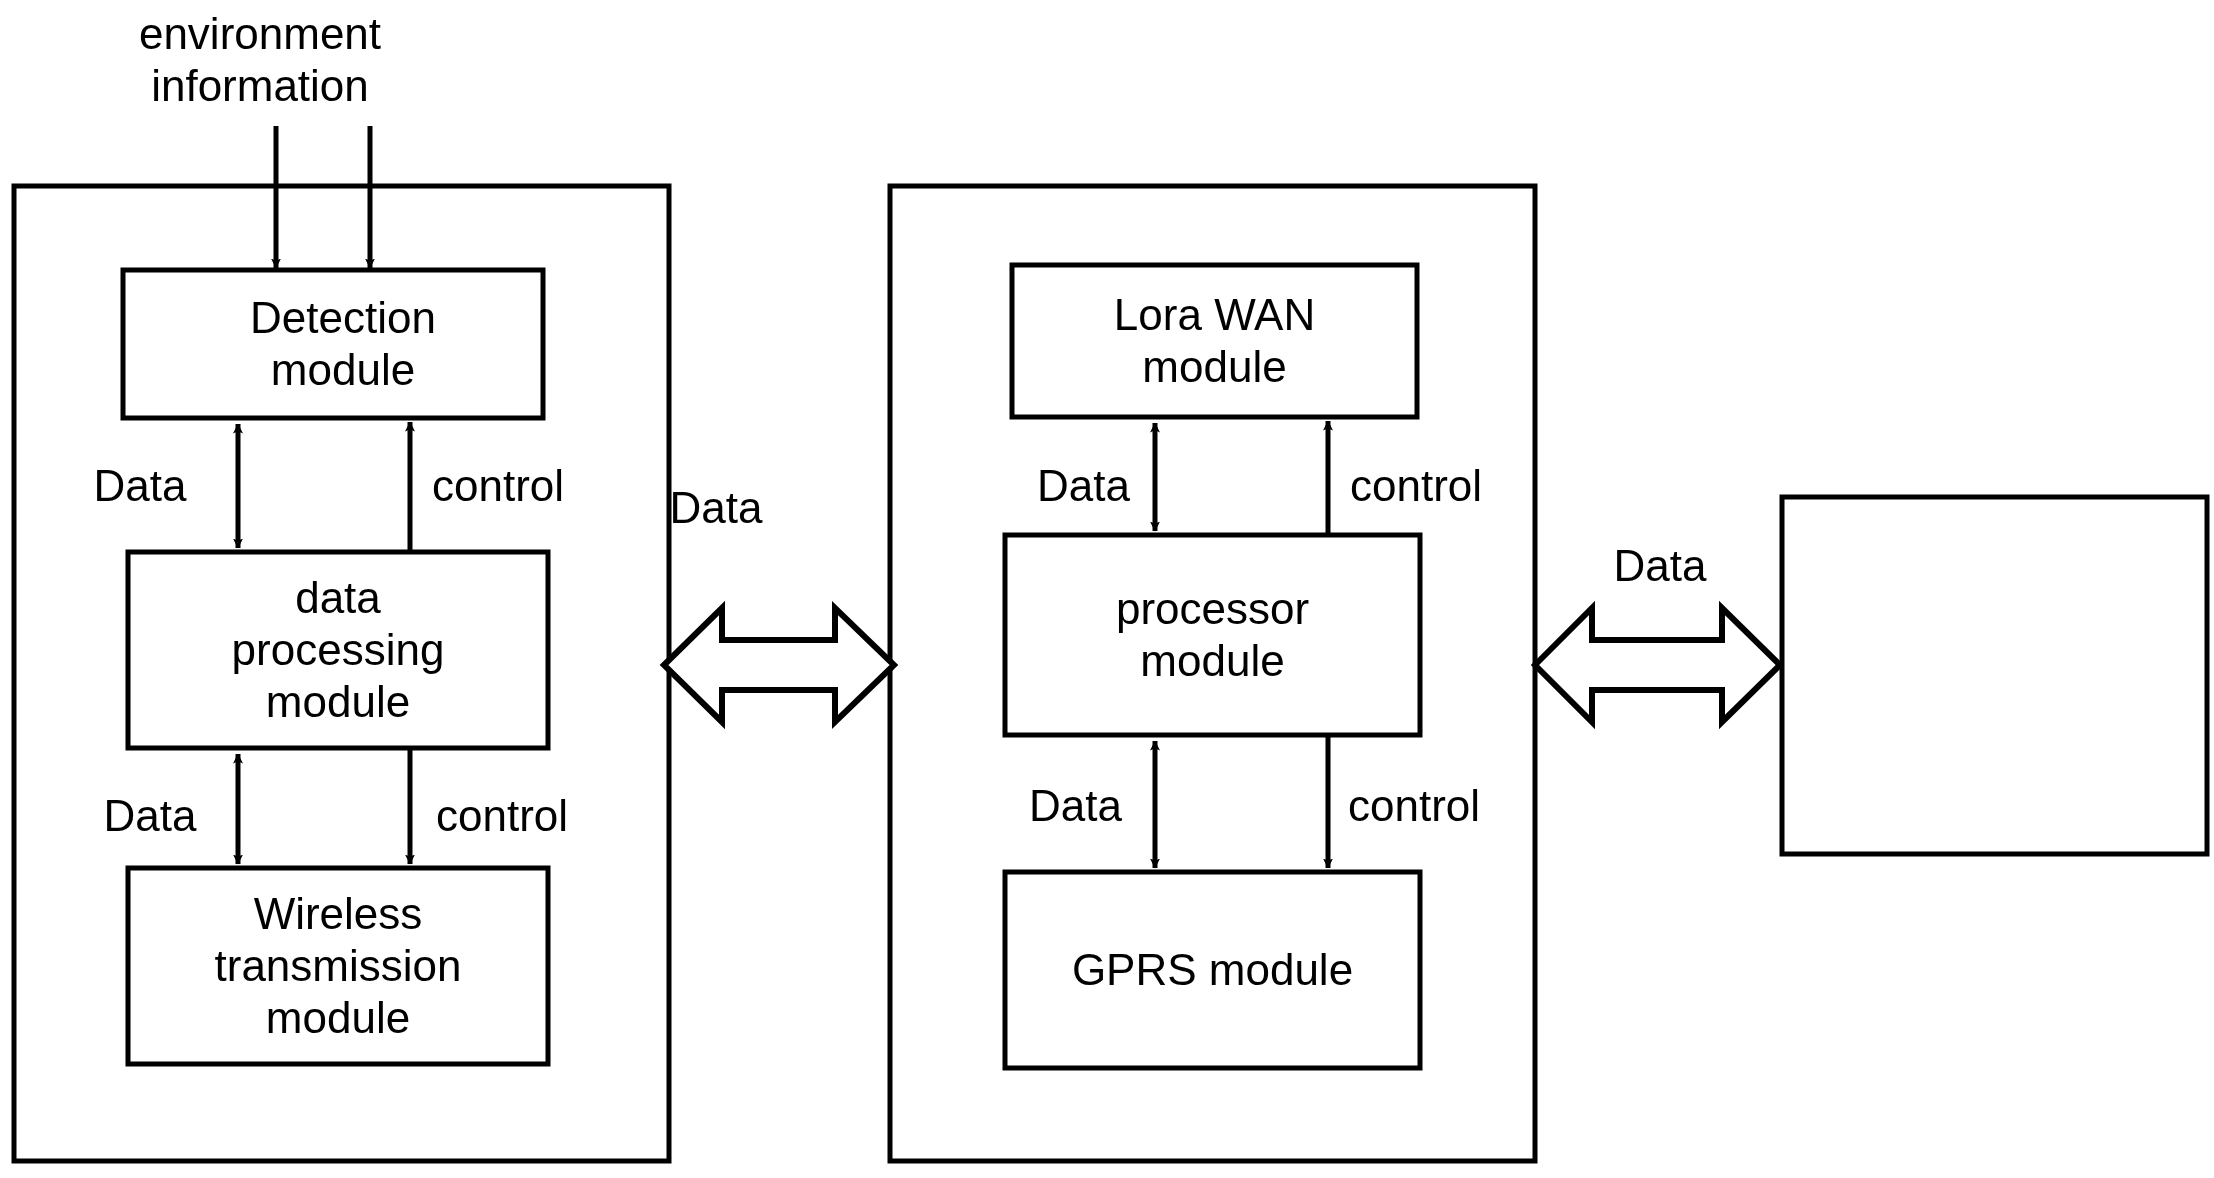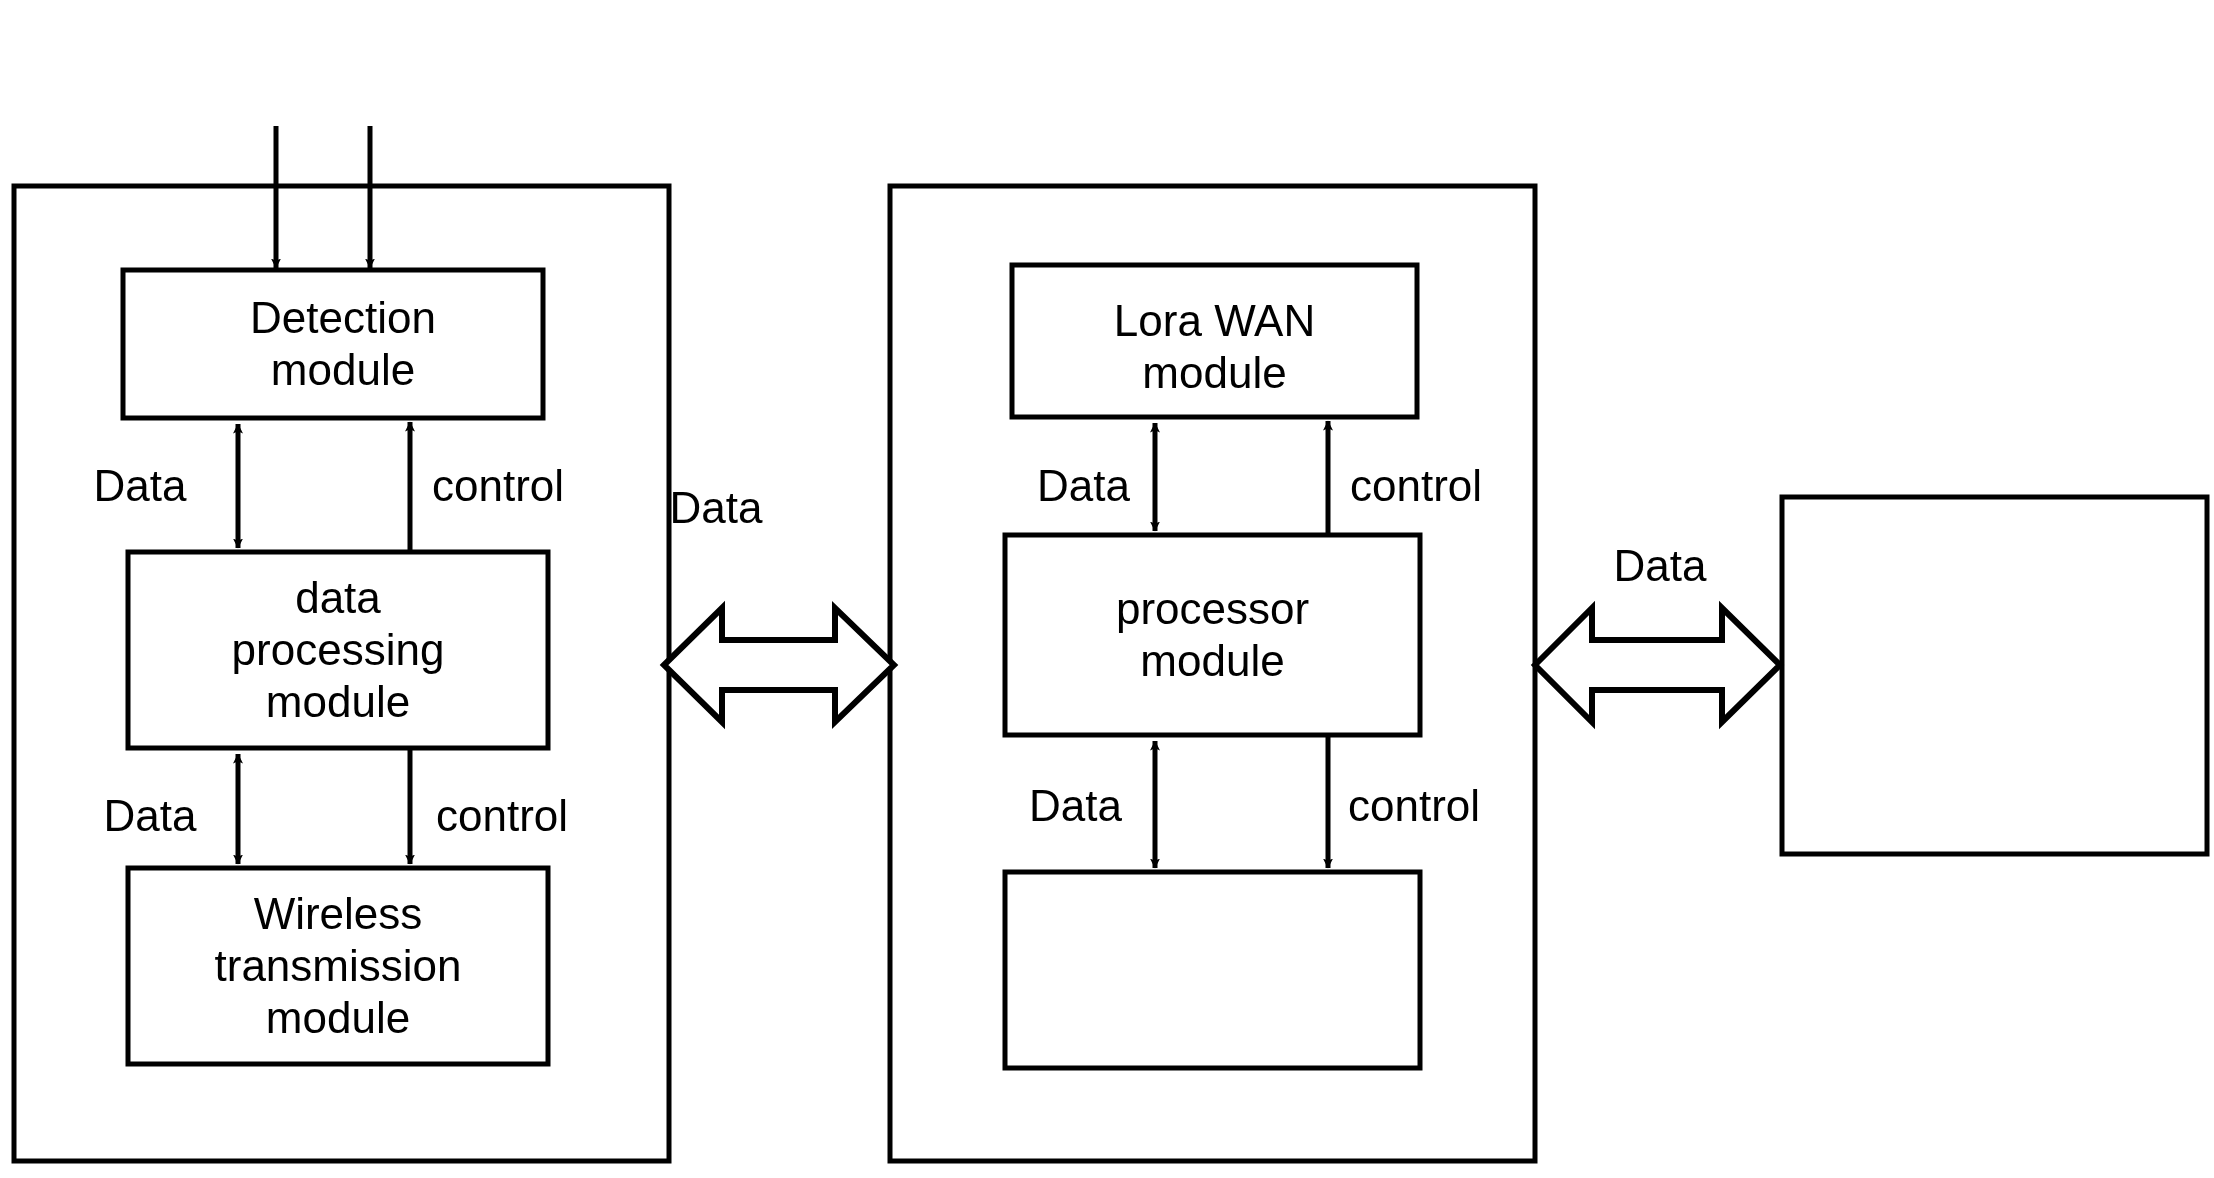--- a/index.html
+++ b/index.html
@@ -91,38 +91,41 @@
 
     <line x1="1155" y1="741" x2="1155" y2="868" stroke="#000000" stroke-width="5" marker-start="url(#arrowhead-start)" marker-end="url(#arrowhead)"></line>
 
     <line x1="1328" y1="737" x2="1328" y2="868" stroke="#000000" stroke-width="5" marker-end="url(#arrowhead)"></line>
 
     <polygon points="664,665 722,608 722,640 835,640 835,608 894,665 835,722 835,690 722,690 722,722" fill="#ffffff" stroke="#000000" stroke-width="6" stroke-linejoin="miter"></polygon>
 
     <polygon points="1535,665 1592,608 1592,640 1722,640 1722,608 1780,665 1722,722 1722,690 1592,690 1592,722" fill="#ffffff" stroke="#000000" stroke-width="6" stroke-linejoin="miter"></polygon>
   </svg>
 
+  <div class="free-label" style="left:110px; top:8px; width:300px;">environment
+information</div>
 
   <div class="box-label" style="left:133px; top:270px; width:420px; height:148px;">Detection
 module</div>
 
   <div class="box-label" style="left:128px; top:552px; width:420px; height:196px;">data
 processing
 module</div>
 
   <div class="box-label" style="left:128px; top:868px; width:420px; height:196px;">Wireless
 transmission
 module</div>
 
-  <div class="box-label" style="left:1012px; top:271px; width:405px; height:152px;">Lora WAN
+  <div class="box-label" style="left:1012px; top:265px; width:405px; height:152px;">Lora WAN
 module</div>
 
   <div class="box-label" style="left:1005px; top:535px; width:415px; height:200px;">processor
 module</div>
 
+  <div class="box-label" style="left:1005px; top:872px; width:415px; height:196px;">GPRS module</div>
 
 
   <div class="edge-label" style="left:60px; top:460px; width:160px;">Data</div>
 
   <div class="edge-label" style="left:432px; top:460px; width:200px; text-align:left;">control</div>
 
   <div class="edge-label" style="left:70px; top:790px; width:160px;">Data</div>
 
   <div class="edge-label" style="left:436px; top:790px; width:200px; text-align:left;">control</div>
 

